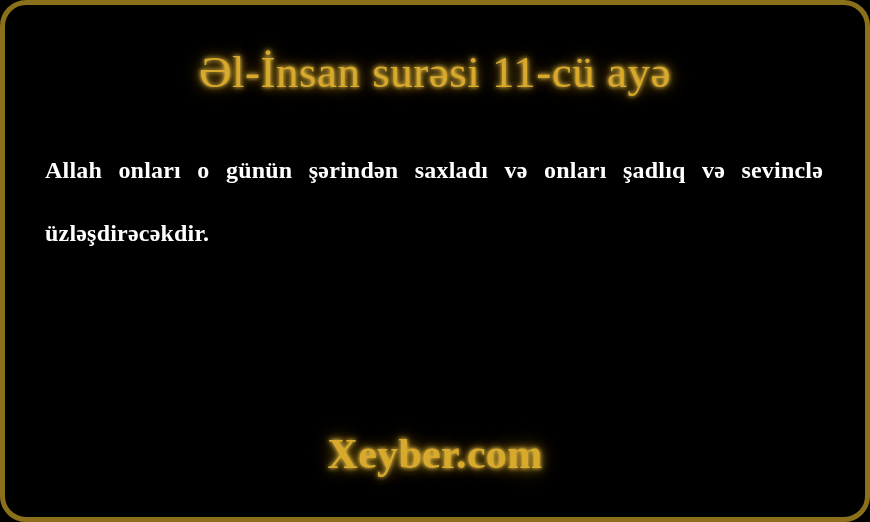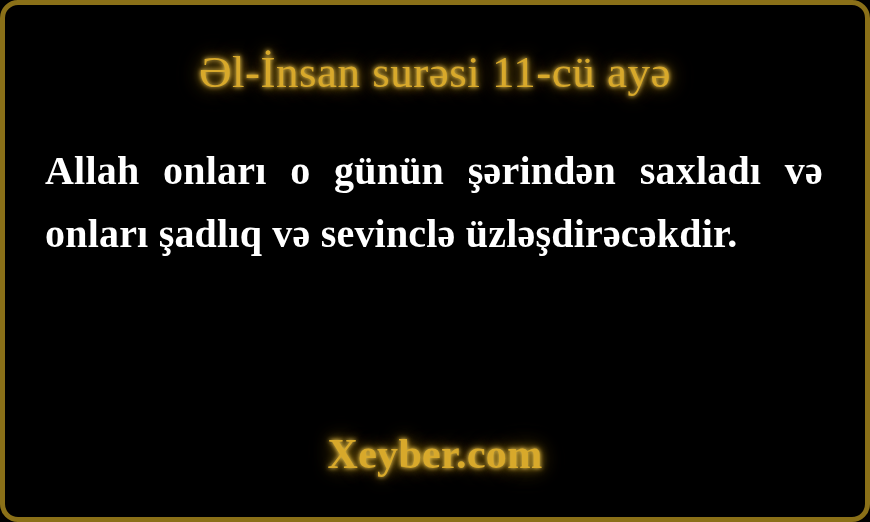--- a/index.html
+++ b/index.html
@@ -15,21 +15,21 @@
     font-family: "Liberation Serif", "DejaVu Serif", serif;
   }
 
   .ayah-card {
     position: relative;
     box-sizing: border-box;
     width: 870px;
     height: 522px;
     background: #000000;
     border: 5px solid #8a7018;
-    border-radius: 18px;
+    border-radius: 26px;
     display: flex;
     flex-direction: column;
     align-items: stretch;
   }
 
   .card-title {
     margin: 0;
     padding: 0;
     text-align: center;
     font-family: "Liberation Serif", "DejaVu Serif", serif;
@@ -48,21 +48,21 @@
   }
 
   .verse-body {
     margin: 0;
     padding: 0 42px 0 40px;
     margin-top: 44px;
     text-align: justify;
     text-align-last: left;
     font-family: "Liberation Serif", "DejaVu Serif", serif;
     font-weight: 700;
-    font-size: 40px;
+    font-size: 24px;
     line-height: 63px;
     color: #ffffff;
     letter-spacing: 0.2px;
   }
 
   .spacer-flex {
     flex: 1 1 auto;
   }
 
   .card-footer {

